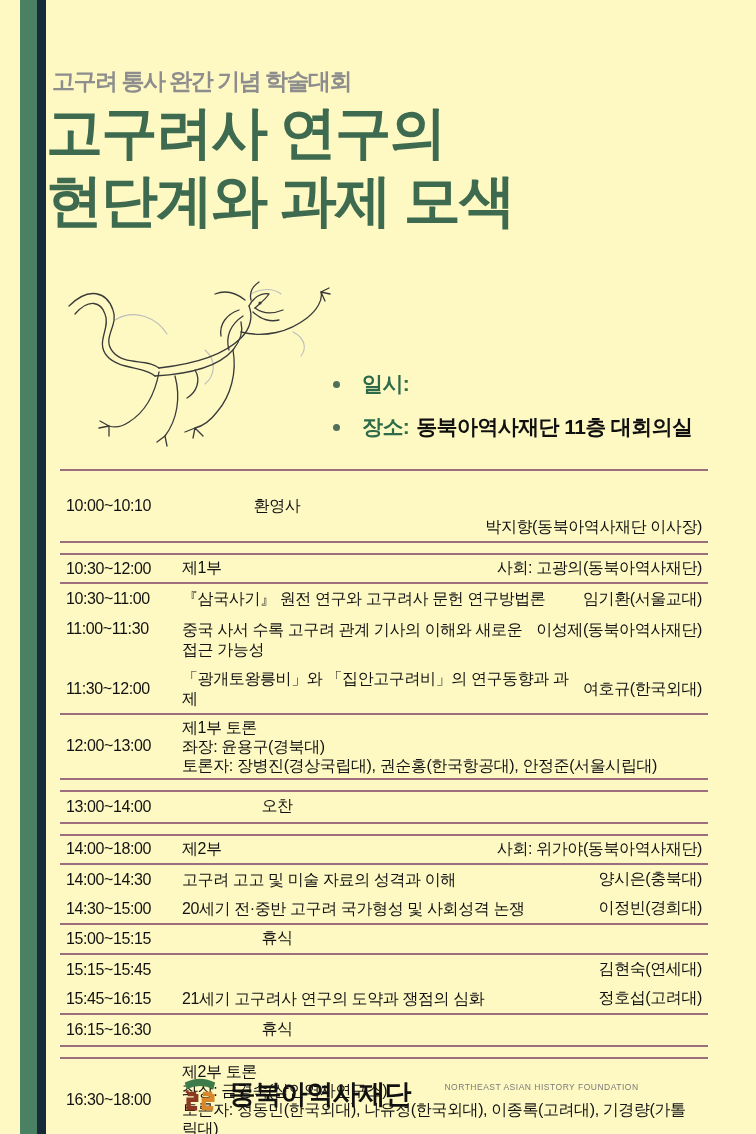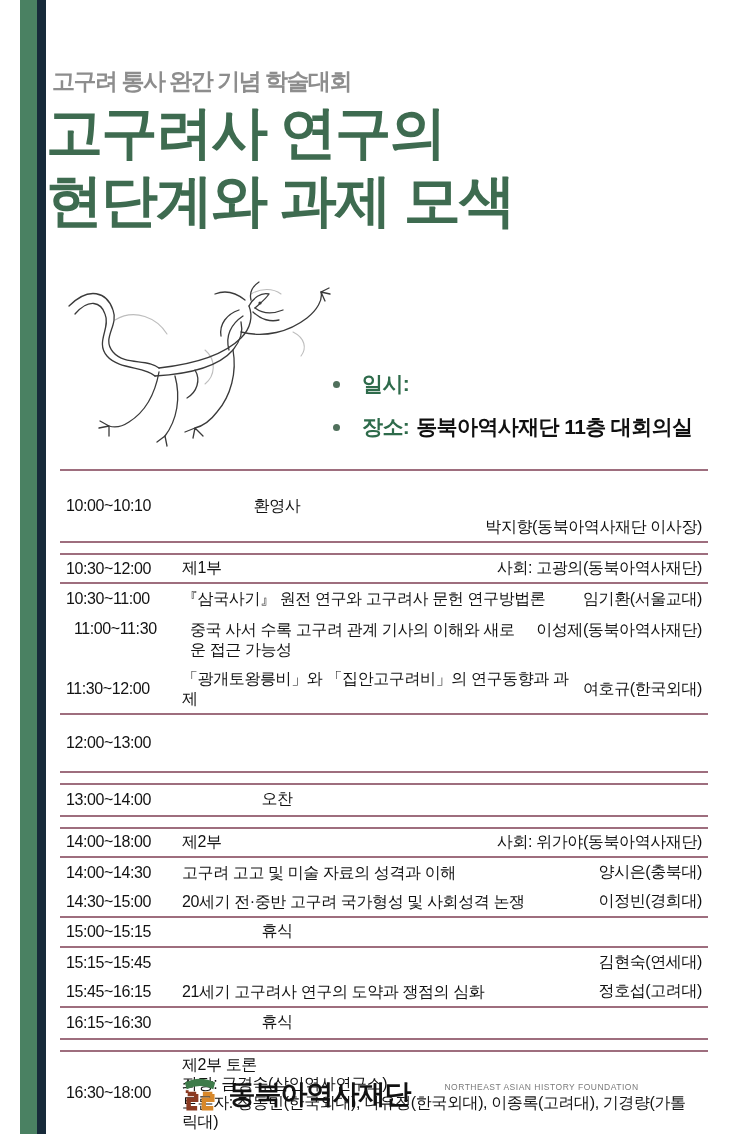--- a/index.html
+++ b/index.html
@@ -1,18 +1,18 @@
 <!DOCTYPE html>
 <html><head>
 <meta charset="utf-8">
 <style>
   * { margin:0; padding:0; box-sizing:border-box; }
   html,body { background:#e8e8e8; }
   .page {
-    position:relative; width:756px; height:1134px; background:#ffffff;
+    position:relative; width:756px; height:1134px; background:#fef9c3;
     margin:0 auto; overflow:hidden;
     font-family:"Liberation Sans","DejaVu Sans",sans-serif;
     color:#121212;
   }
   
   .stripe { position:absolute; top:0; bottom:0; }
   .stripe.green { left:20px; width:17px; background:#4a8162; }
   .stripe.navy  { left:37px; width:9px;  background:#172a3a; }
 
   
@@ -46,21 +46,21 @@
   .row { display:flex; align-items:center; padding:3px 6px; min-height:30px; }
   .row.sep { border-bottom:2px solid #9e6e7e; }
   .row.top { align-items:flex-start; padding-top:6px; }
   .time { width:116px; flex:none; }
   .cont { flex:1; padding-right:8px; line-height:1.28; }
   .mid  { width:190px; flex:none; text-align:center; }
   .name { flex:none; margin-left:auto; text-align:right; white-space:nowrap; }
   .fill { flex:1; text-align:right; white-space:nowrap;margin-top:43px; }
   .block .cont div { line-height:19px; }
   .h1 { min-height:29px; }
-  .h2tall { min-height:52px;margin-left:8px; }
+  .h2tall { min-height:52px; }
   .hblock { min-height:56px; }
 
   
   .footer { position:absolute; left:0; right:0; top:1072px; display:flex; justify-content:center; align-items:center; gap:9px; transform:translateX(32px); }
   .logo-mark { width:38px; height:44px; flex:none; }
   .org-text { display:flex; flex-direction:row;justify-content:flex-end; }
   .org-ko { font-size:27px; font-weight:800; color:#111; letter-spacing:-1px; line-height:1.05; }
   .org-en { font-size:8.5px; color:#7a7a7a; letter-spacing:0.5px; margin-top:2px;margin-left:34px; }
 </style>
 </head>
@@ -144,20 +144,25 @@
         <span class="cont" style="max-width:380px">중국 사서 수록 고구려 관계 기사의 이해와 새로운 접근 가능성</span>
         <span class="name">이성제(동북아역사재단)</span>
       </div>
       <div class="row sep">
         <span class="time">11:30~12:00</span>
         <span class="cont">「광개토왕릉비」와 「집안고구려비」의 연구동향과 과제</span>
         <span class="name">여호규(한국외대)</span>
       </div>
       <div class="row block hblock">
         <span class="time">12:00~13:00</span>
+        <span class="cont">
+          <div>제1부 토론</div>
+          <div>좌장: 윤용구(경북대)</div>
+          <div>토론자: 장병진(경상국립대), 권순홍(한국항공대), 안정준(서울시립대)</div>
+        </span>
       </div>
     </div>
 
     <div class="sec">
       <div class="row">
         <span class="time">13:00~14:00</span>
         <span class="mid">오찬</span>
       </div>
     </div>
 

